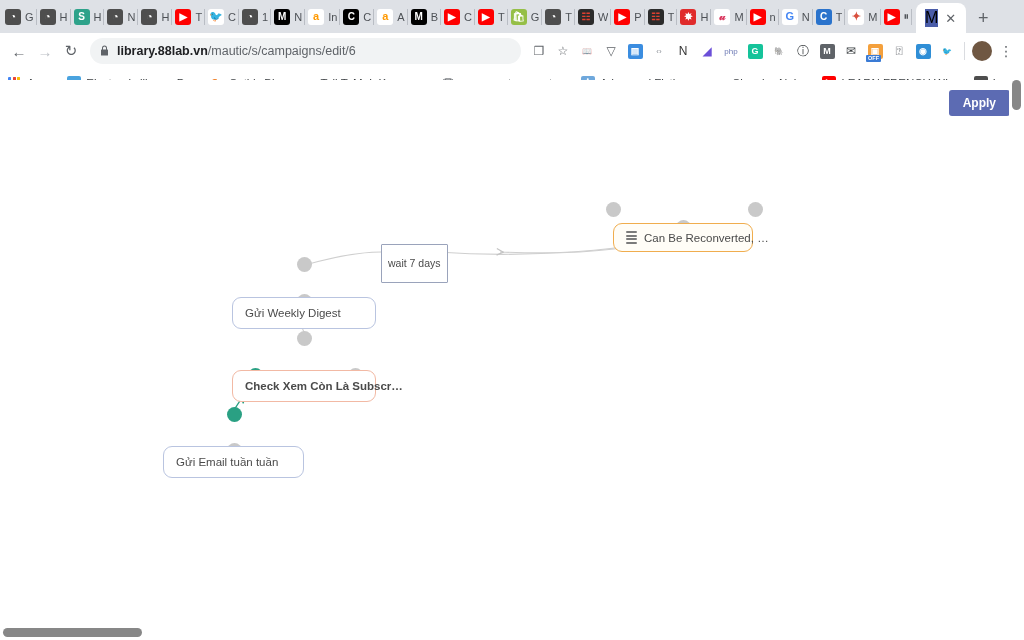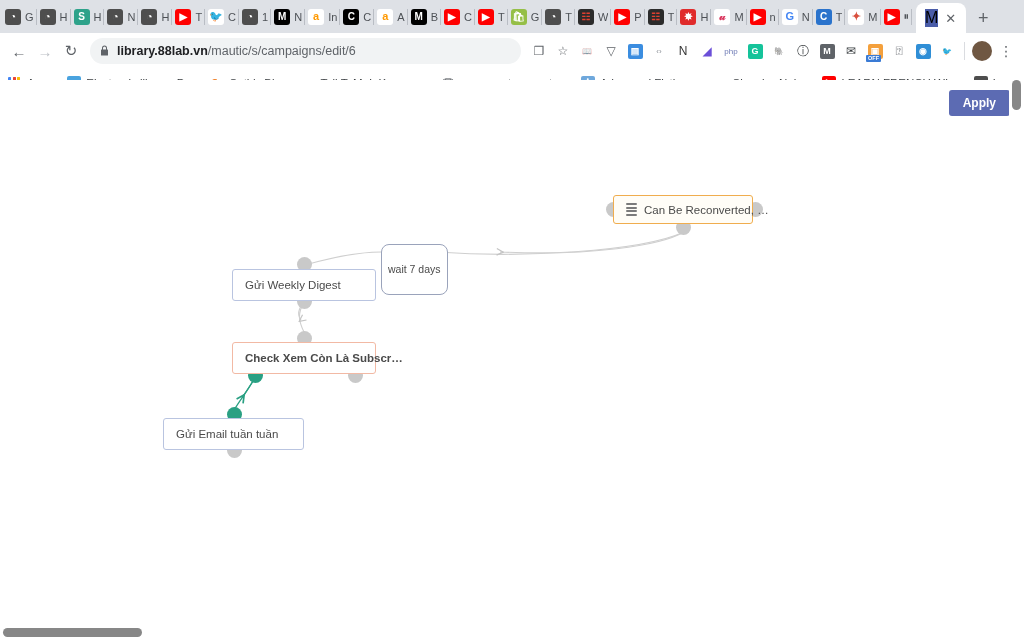--- a/index.html
+++ b/index.html
@@ -183,29 +183,30 @@
   .canvas {
     position: absolute;
     inset: 0;
     background: #ffffff;
   }
   .canvas svg.links { position: absolute; left:0; top:0; width:1024px; height:560px; pointer-events:none; }
 
   .node {
     position: absolute;
     background: #fff;
-    border-radius: 3px;
+    border-radius: 9px;
     display: flex;
     align-items: center;
     padding: 0 12px;
     font-size: 11.5px;
     color: #4a4a4a;
     white-space: nowrap;
     cursor: move;
     z-index: 3;
+    margin-top: 28px;
   }
   .node.blue   { border: 1px solid #b9c4e0; }
   .node.orange { border: 1px solid #f0ad4e; background:#fffdf7; }
   .node.salmon { border: 1px solid #f2b9a4; font-weight: bold; }
   .node .list-icon {
     display:inline-block; width:11px; margin-right:7px; flex:0 0 11px;
   }
   .node .list-icon i {
     display:block; height:1.6px; background:#7b7b7b; margin-bottom:1.9px; border-radius:1px;
   }
@@ -216,25 +217,25 @@
     width: 15px; height: 15px;
     border-radius: 50%;
     background: #c9c9c9;
     z-index: 2;
   }
   .endpoint.green { background: #2aa083; }
 
   .wait-label {
     position: absolute;
     border: 1px solid #9aa3bb;
-    border-radius: 8px;
+    border-radius: 1px;
     background: #fff;
     font-size: 10.5px;
     color: #4a4a4a;
-    padding: 18px 6px;
+    padding: 12px 6px;
     z-index: 4;
     line-height: 1.2;
     cursor: default;
   }
 
   
   .vscroll {
     position: absolute; right: 0; top: 80px;
     width: 15px; height: 560px;
     background: #fff;

